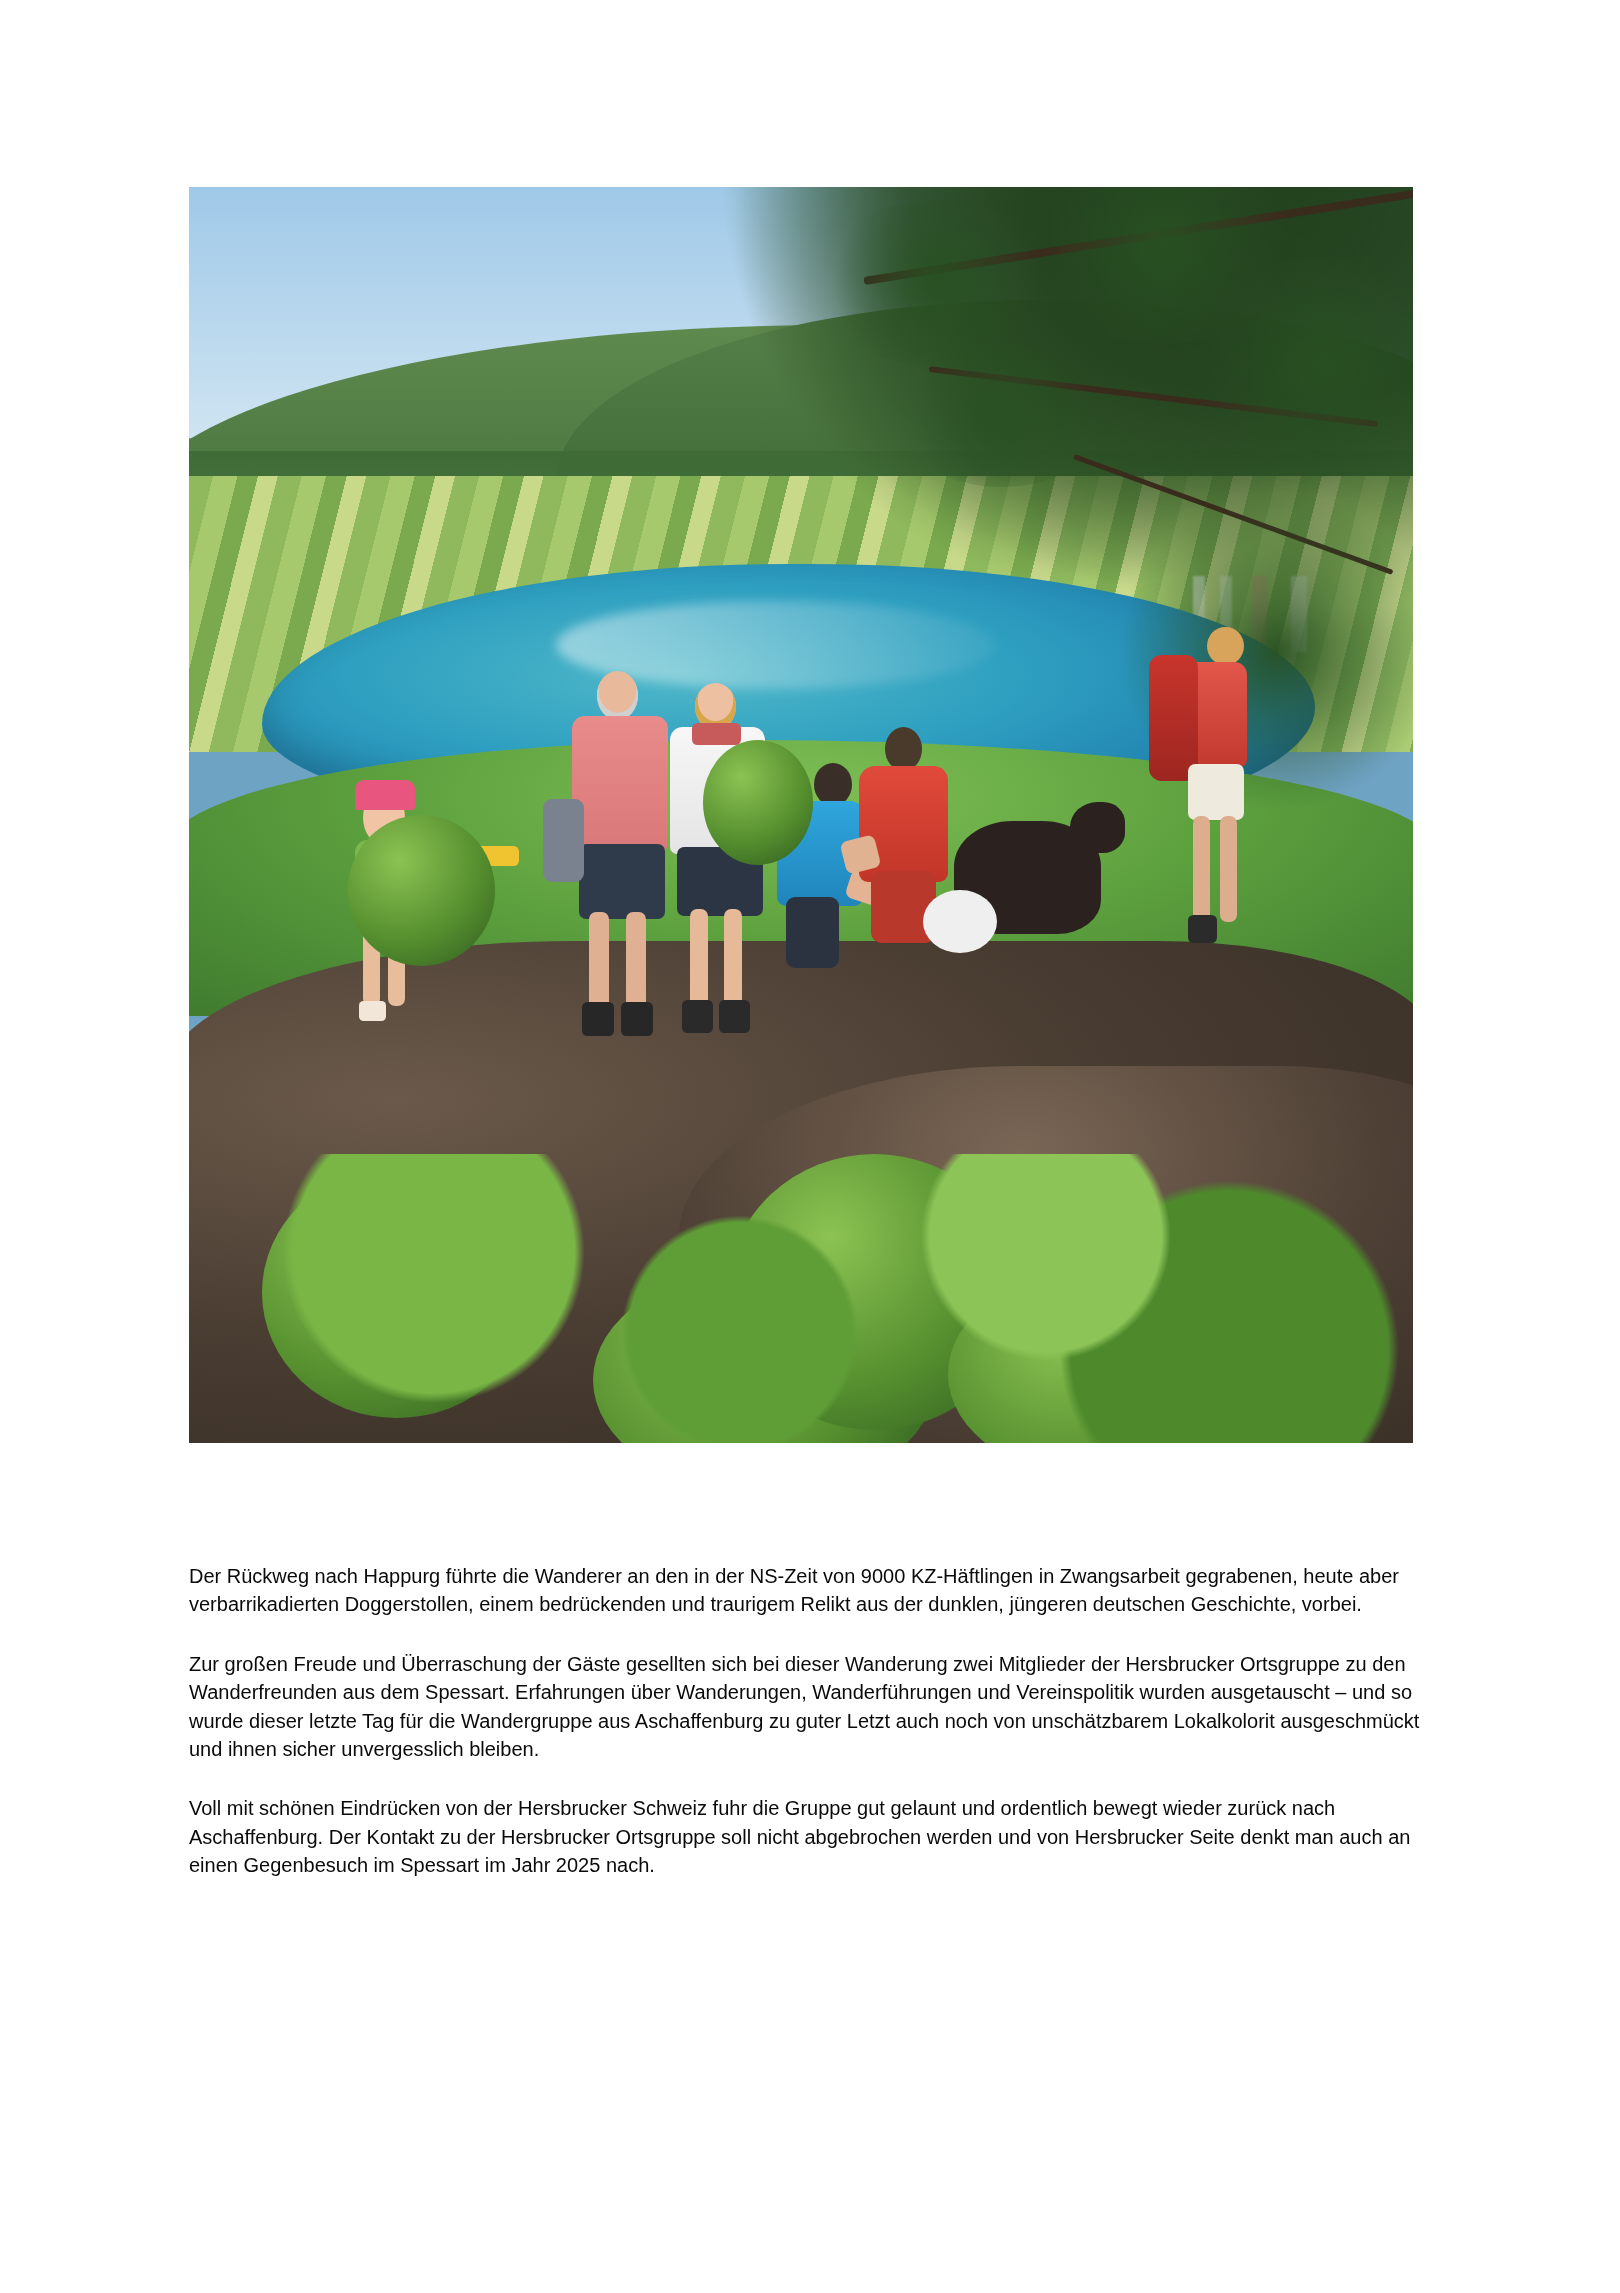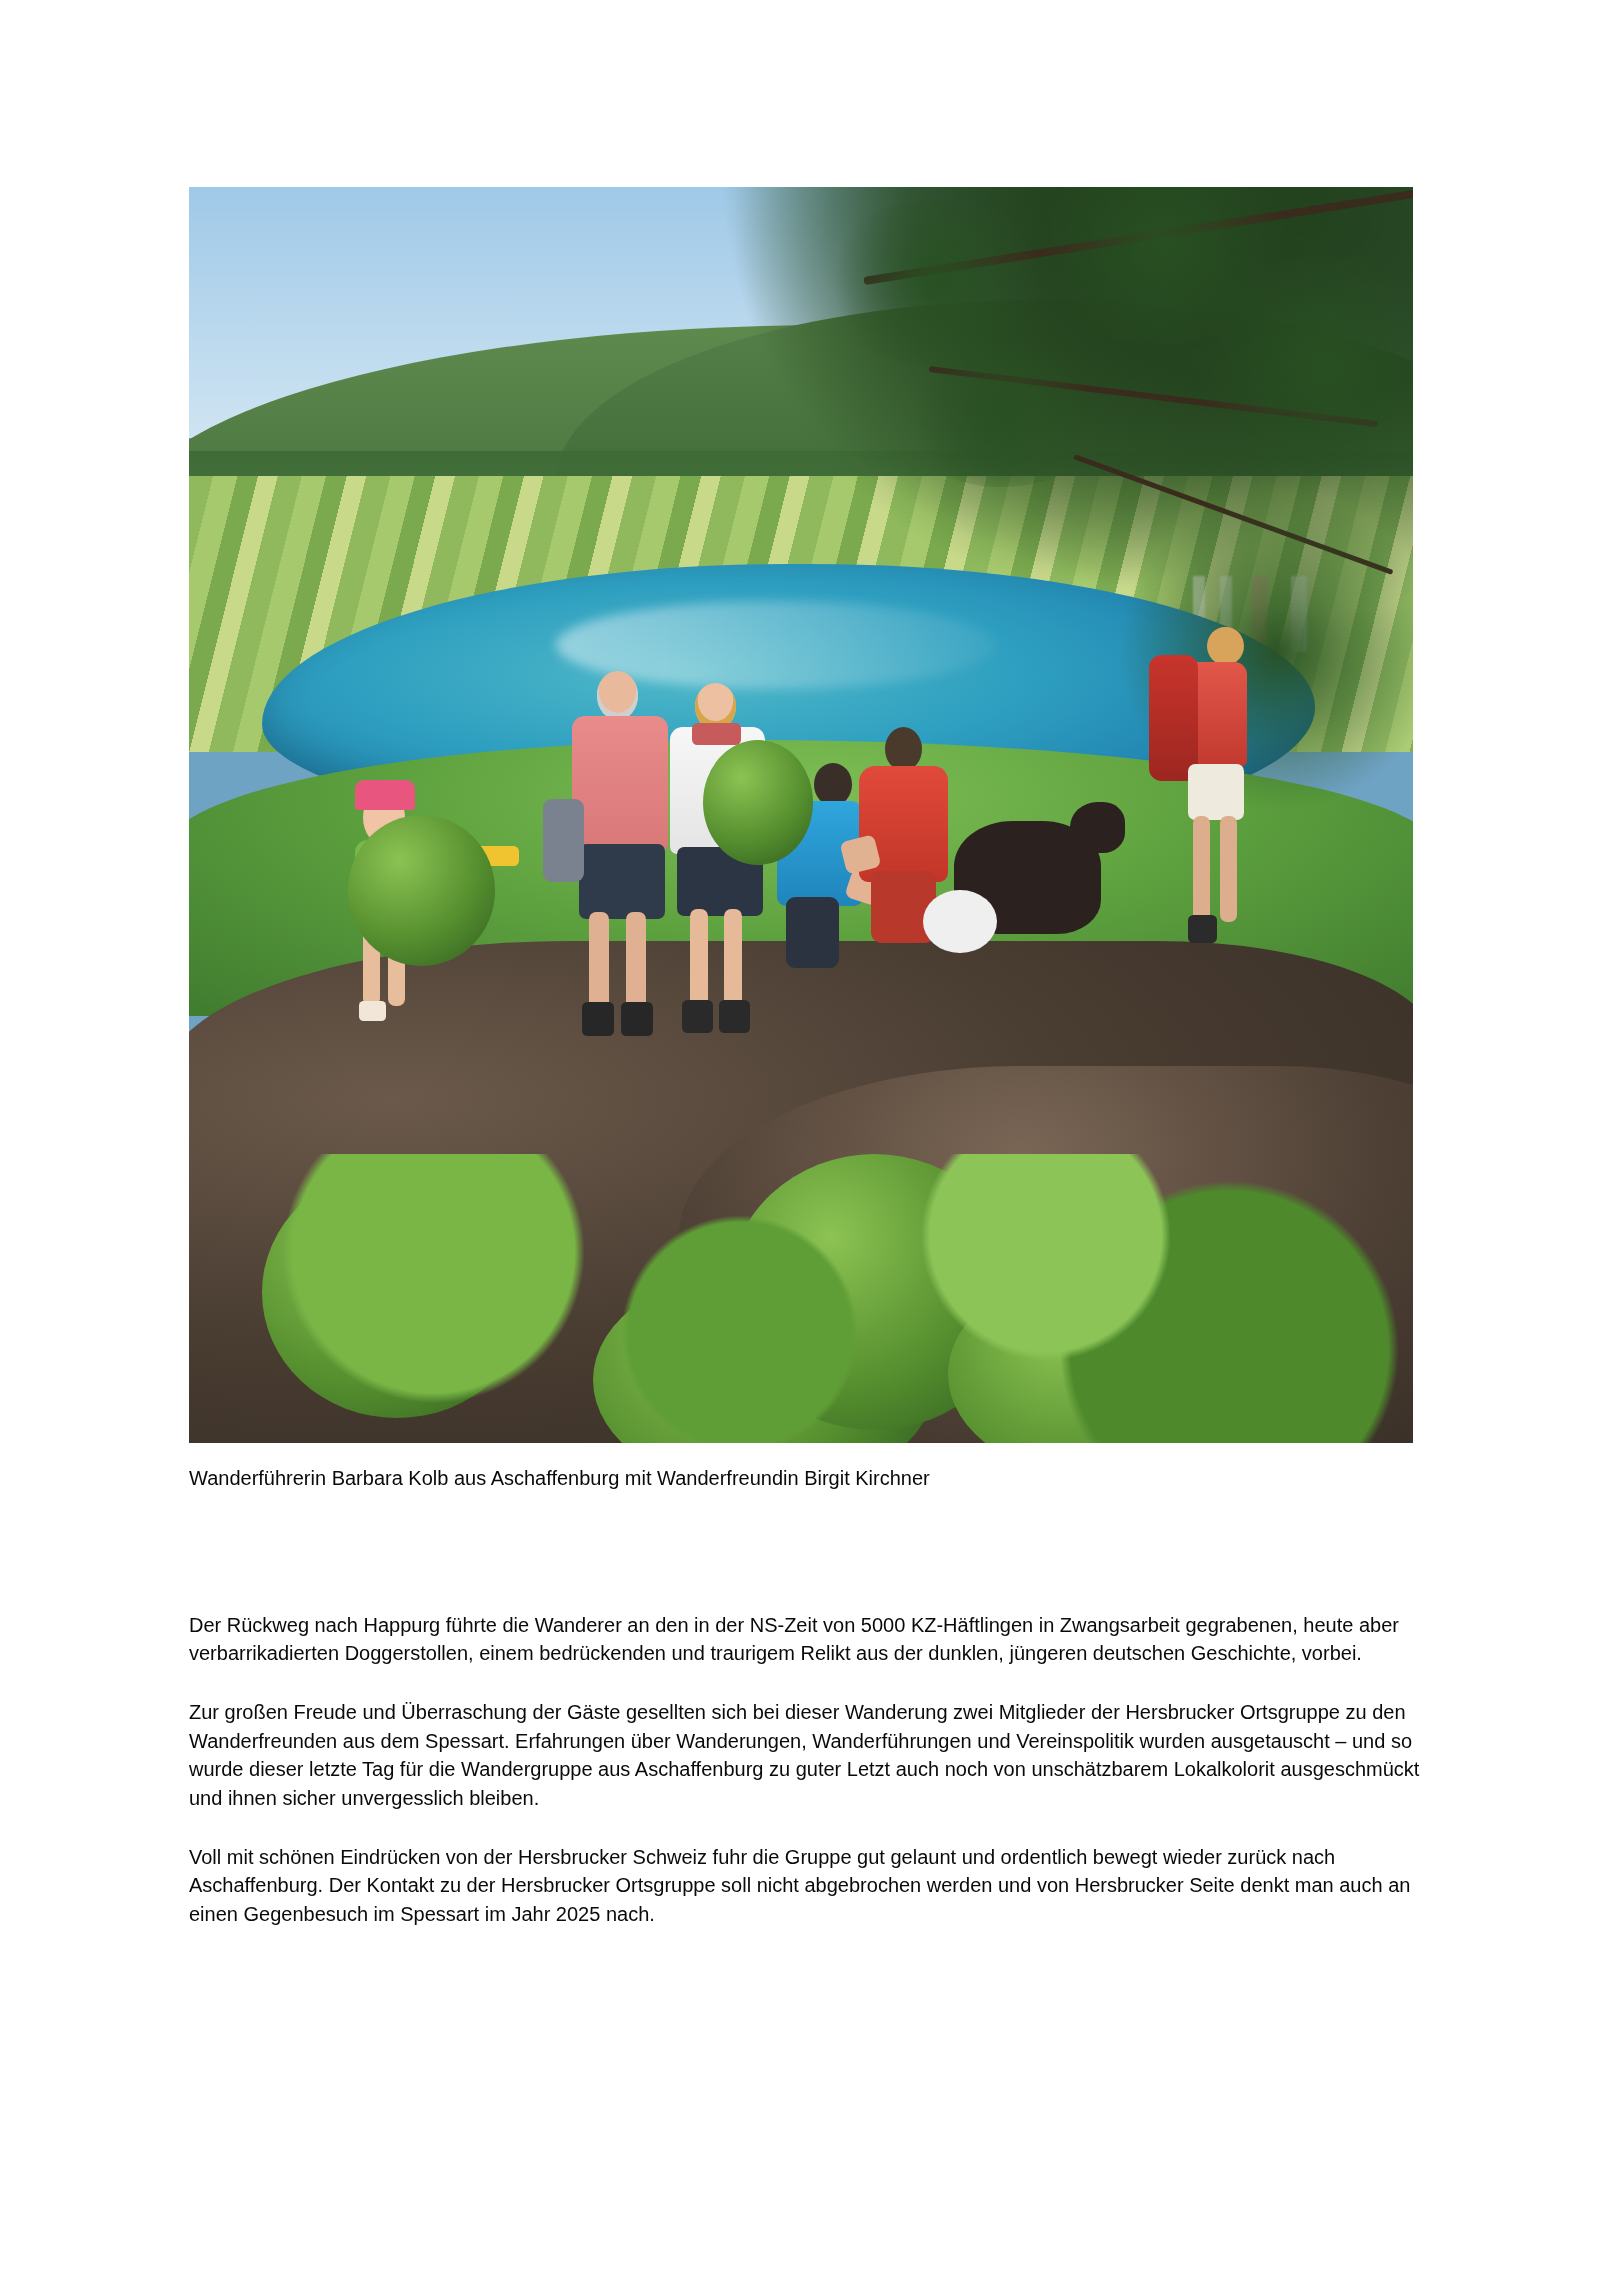--- a/index.html
+++ b/index.html
@@ -296,23 +296,22 @@
         <div class="bush" style="left:6%; bottom:2%; width:22%; height:20%;"></div>
         <div class="bush" style="left:33%; bottom:-4%; width:28%; height:18%;"></div>
         <div class="bush" style="left:44%; bottom:1%; width:24%; height:22%;"></div>
         <div class="bush" style="left:62%; bottom:-3%; width:26%; height:17%;"></div>
         <div class="leafcluster" style="left:0; width:100%;"></div>
         <div class="bush" style="left:13%; top:50%; width:12%; height:12%;"></div>
         <div class="bush" style="left:42%; top:44%; width:9%; height:10%;"></div>
       </div>
     </figure>
 
-    <div class="caption">Wanderführerin Barbara Kolb aus Aschaffenburg mit Wanderfreundin Birgit Kirchner</div>
 
     <div class="body-blocks">
-      <p class="para">Der Rückweg nach Happurg führte die Wanderer an den in der NS-Zeit von 5000 KZ-Häftlingen in Zwangsarbeit gegrabenen, heute aber verbarrikadierten Doggerstollen, einem bedrückenden und traurigem Relikt aus der dunklen, jüngeren deutschen Geschichte, vorbei.</p>
+      <p class="para">Der Rückweg nach Happurg führte die Wanderer an den in der NS-Zeit von 9000 KZ-Häftlingen in Zwangsarbeit gegrabenen, heute aber verbarrikadierten Doggerstollen, einem bedrückenden und traurigem Relikt aus der dunklen, jüngeren deutschen Geschichte, vorbei.</p>
       <p class="para">Zur großen Freude und Überraschung der Gäste gesellten sich bei dieser Wanderung zwei Mitglieder der Hersbrucker Ortsgruppe zu den Wanderfreunden aus dem Spessart. Erfahrungen über Wanderungen, Wanderführungen und Vereinspolitik wurden ausgetauscht – und so wurde dieser letzte Tag für die Wandergruppe aus Aschaffenburg zu guter Letzt auch noch von unschätzbarem Lokalkolorit ausgeschmückt und ihnen sicher unvergesslich bleiben.</p>
       <p class="para">Voll mit schönen Eindrücken von der Hersbrucker Schweiz fuhr die Gruppe gut gelaunt und ordentlich bewegt wieder zurück nach Aschaffenburg. Der Kontakt zu der Hersbrucker Ortsgruppe soll nicht abgebrochen werden und von Hersbrucker Seite denkt man auch an einen Gegenbesuch im Spessart im Jahr 2025 nach.</p>
     </div>
 
   </div>
 </div>
 
 
 </body></html>

